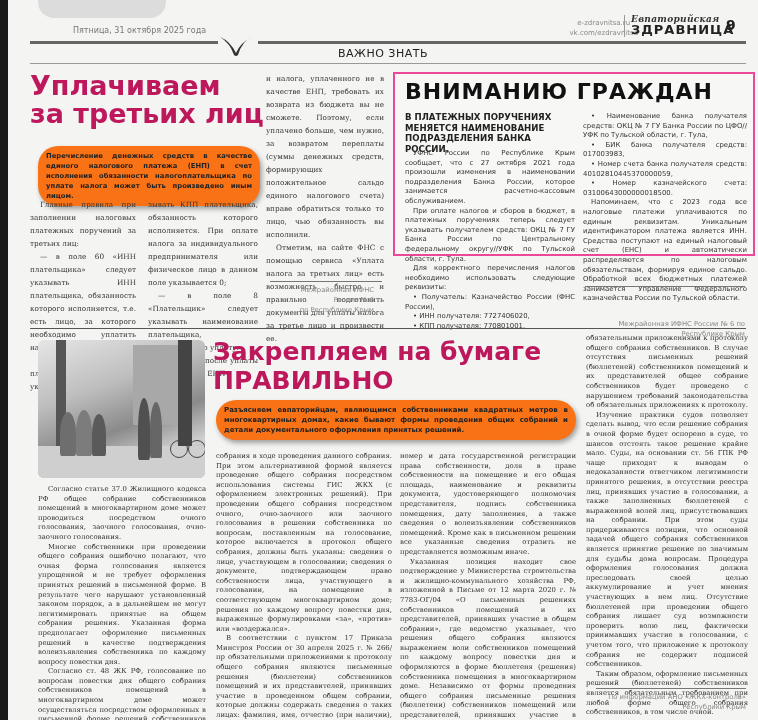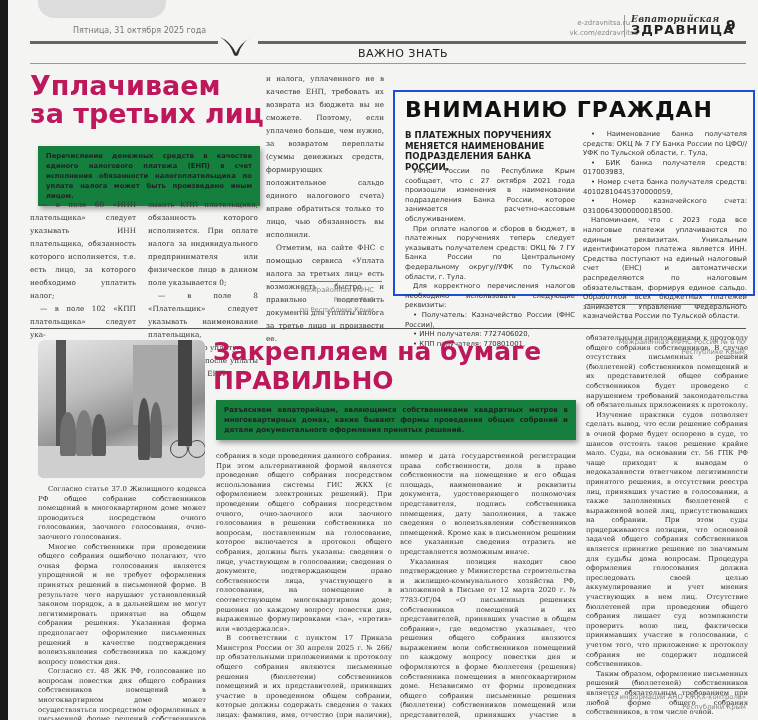--- a/index.html
+++ b/index.html
@@ -9,31 +9,31 @@
   .top-blob { position: absolute; left: 30px; top: -10px; width: 128px; height: 28px; background: #dcdcdc; border-radius: 0 0 16px 16px; }
   .date { position: absolute; left: 22px; top: 26px; font: 8px "DejaVu Sans", sans-serif; color: #777; margin-left: 43px; }
   .site-links { position: absolute; right: 120px; top: 18px; text-align: center; font: 7px "DejaVu Sans", sans-serif; color: #888; line-height: 10px; }
   .logo-sep { position: absolute; left: 616px; top: 15px; width: 1px; height: 22px; background: #999; }
   .logo { position: absolute; left: 623px; top: 14px; width: 90px; }
   .logo-top { font: italic bold 9px "DejaVu Serif", serif; color: #333; letter-spacing: 0.3px; }
   .logo-main { font: bold 13px "DejaVu Sans", sans-serif; color: #222; letter-spacing: 1px; margin-top: -2px; }
   .page-num { position: absolute; left: 718px; top: 17px; font: bold 14px "DejaVu Sans", sans-serif; color: #222; }
   .rule-top { position: absolute; left: 22px; right: 12px; top: 41px; height: 3px; background: #666; }
   .gull { position: absolute; left: 210px; top: 33px; width: 40px; height: 28px; }
-  .section { position: absolute; left: 330px; top: 47px; font: 11px "DejaVu Sans", sans-serif; color: #222; letter-spacing: 0.5px; margin-left: 20px; }
+  .section { position: absolute; left: 330px; top: 47px; font: 11px "DejaVu Sans", sans-serif; color: #222; letter-spacing: 0.5px; }
   .rule-sec { position: absolute; left: 22px; right: 12px; top: 63px; height: 1px; background: #999; }
 
   .h1 { position: absolute; font-family: "DejaVu Sans", sans-serif; font-weight: bold; color: #be185d; line-height: 1.05; }
-  .lead { position: absolute; font: bold 6.8px "DejaVu Sans", sans-serif; color: #222; line-height: 10px; background: #15803d; box-shadow: 2px 3px 5px rgba(0,0,0,.35); padding: 5px 8px; text-align: justify; }
+  .lead { position: absolute; font: bold 6.8px "DejaVu Sans", sans-serif; color: #222; line-height: 10px; background: #f97316; box-shadow: 2px 3px 5px rgba(0,0,0,.35); padding: 5px 8px; text-align: justify; border-radius: 20px; }
   .col { position: absolute; font-size: 7.3px; line-height: 13px; text-align: justify; color: #333; }
   .col p { text-indent: 10px; }
   .credit { position: absolute; font: 6.8px "DejaVu Sans", sans-serif; color: #888; text-align: right; line-height: 10px; }
   .hr { position: absolute; height: 1px; background: #777; }
 
-  .notice { position: absolute; left: 385px; top: 90px; width: 362px; height: 206px; border: 2px solid #1d4ed8; background: #f7f7f5; }
+  .notice { position: absolute; left: 385px; top: 72px; width: 362px; height: 184px; border: 2px solid #ec4899; background: #f7f7f5; }
   .notice-title { position: absolute; left: 10px; top: 5px; font: bold 22px "DejaVu Sans", sans-serif; color: #111; letter-spacing: 1px; }
   .notice-sub { position: absolute; left: 10px; top: 38px; width: 170px; font: bold 8.6px "DejaVu Sans", sans-serif; line-height: 10.5px; color: #222; }
   .ncol { position: absolute; font: 6.9px "DejaVu Sans", sans-serif; line-height: 9.6px; color: #333; text-align: justify; }
   .ncol p { text-indent: 8px; }
 
   .photo { position: absolute; left: 30px; top: 340px; width: 167px; height: 138px; border-radius: 6px; overflow: hidden;
     background: linear-gradient(160deg, #e6e6e6 0%, #bdbdbd 35%, #8a8a8a 60%, #d0d0d0 80%, #9a9a9a 100%); }
   .photo .tree1 { position: absolute; left: 18px; top: 0; width: 10px; height: 110px; background: #555; }
   .photo .tree2 { position: absolute; left: 140px; top: 0; width: 14px; height: 125px; background: #444; }
   .photo .bldg { position: absolute; left: 95px; top: 5px; width: 45px; height: 80px; background: #a8a8a8; }
@@ -68,20 +68,21 @@
   <div class="section">ВАЖНО ЗНАТЬ</div>
   <div class="rule-sec"></div>
 
   <div class="h1" style="left:22px; top:72px; font-size:27px;">
     <div>Уплачиваем</div>
     <div>за третьих лиц</div>
   </div>
   <div class="lead" style="left:30px; top:146px; width:222px;">Перечисление денежных средств в качестве единого налогового платежа (ЕНП) в счет исполнения обязанности налогоплательщика по уплате налога может быть произведено иным лицом.</div>
 
   <div class="col" style="left:22px; top:198px; width:106px;">
+    <p>Главные правила при заполнении налоговых платежных поручений за третьих лиц:</p>
     <p>— в поле 60 «ИНН плательщика» следует указывать ИНН плательщика, обязанность которого исполняется, т.е. есть лицо, за которого необходимо уплатить налог;</p>
     <p>— в поле 102 «КПП плательщика» следует ука-</p>
   </div>
   <div class="col" style="left:140px; top:198px; width:110px;">
     <p style="text-indent:0">зывать КПП плательщика, обязанность которого исполняется. При оплате налога за индивидуального предпринимателя или физическое лицо в данном поле указывается 0;</p>
     <p>— в поле 8 «Плательщик» следует указывать наименование плательщика, производящего уплату.</p>
     <p>Важно, что после уплаты за третье лицо ЕНП</p>
   </div>
   <div class="col" style="left:258px; top:72px; width:118px;">
     <p style="text-indent:0">и налога, уплаченного не в качестве ЕНП, требовать их возврата из бюджета вы не сможете. Поэтому, если уплачено больше, чем нужно, за возвратом переплаты (суммы денежных средств, формирующих положительное сальдо единого налогового счета) вправе обратиться только то лицо, чью обязанность вы исполнили.</p>

